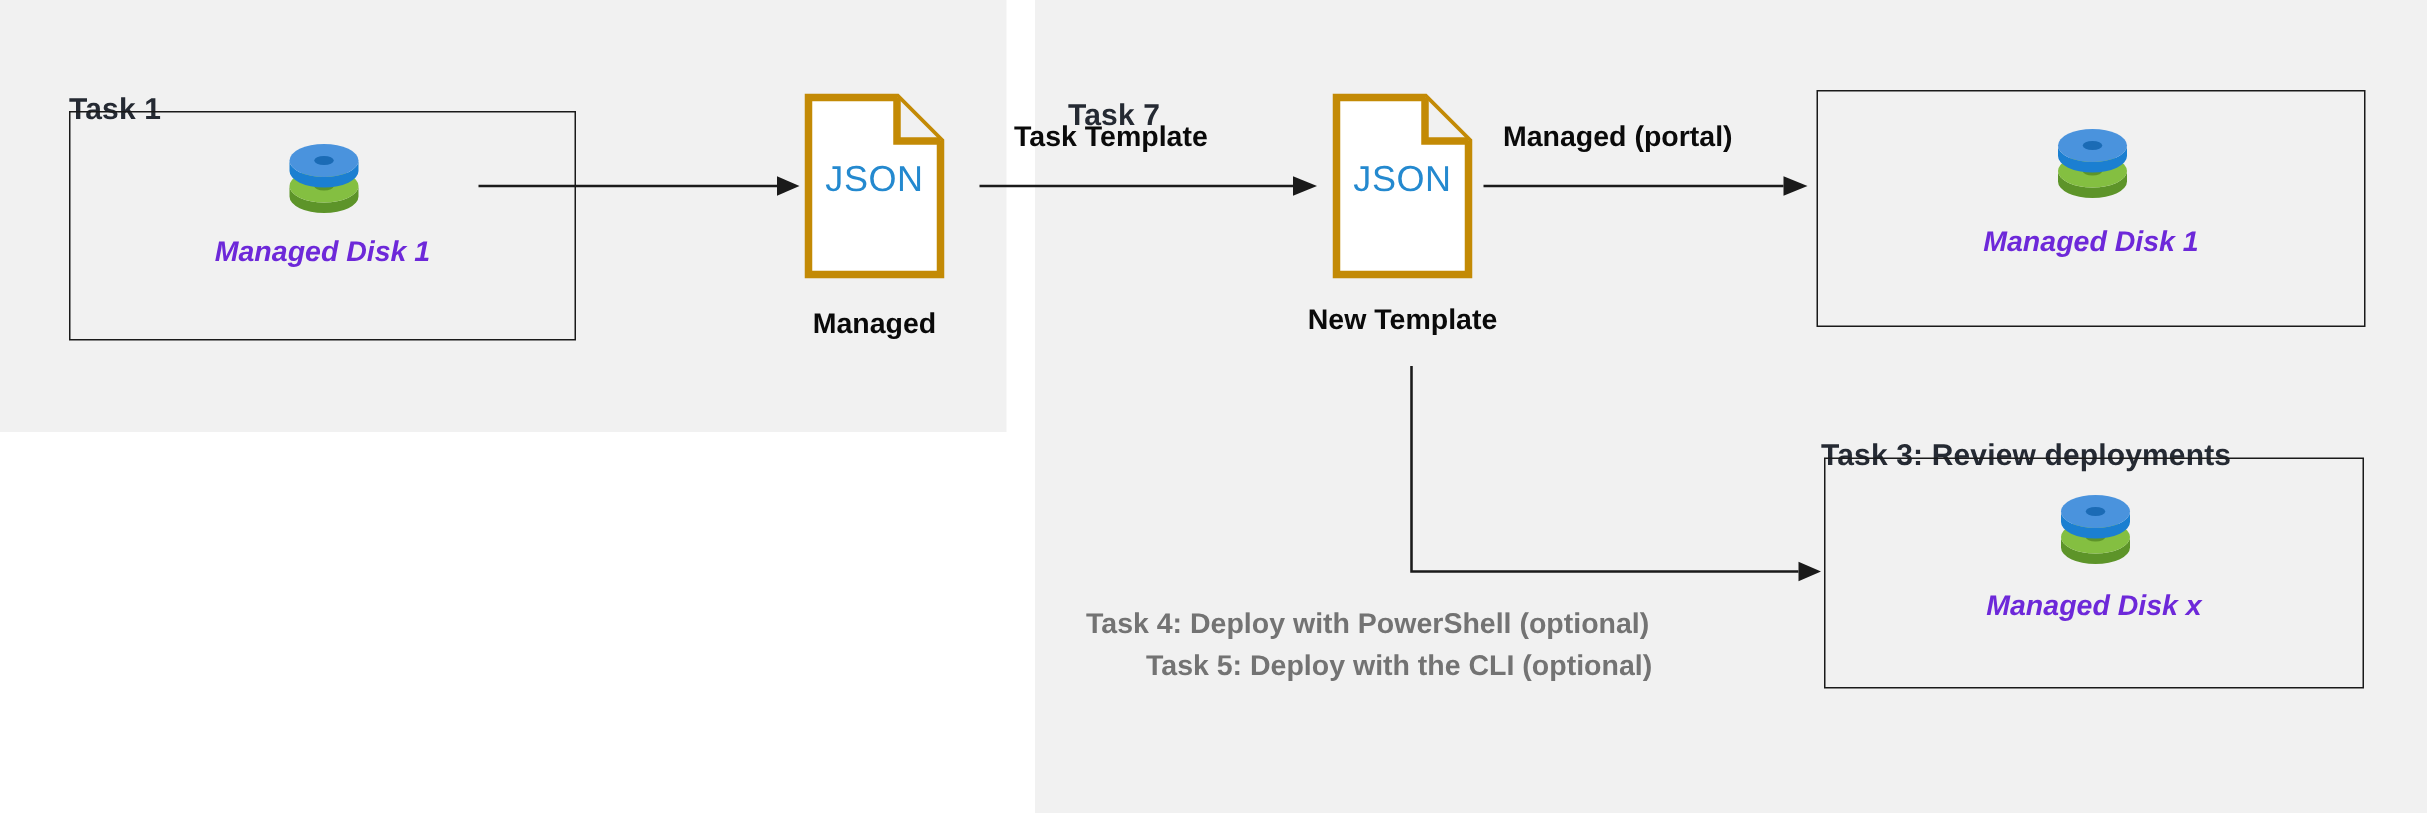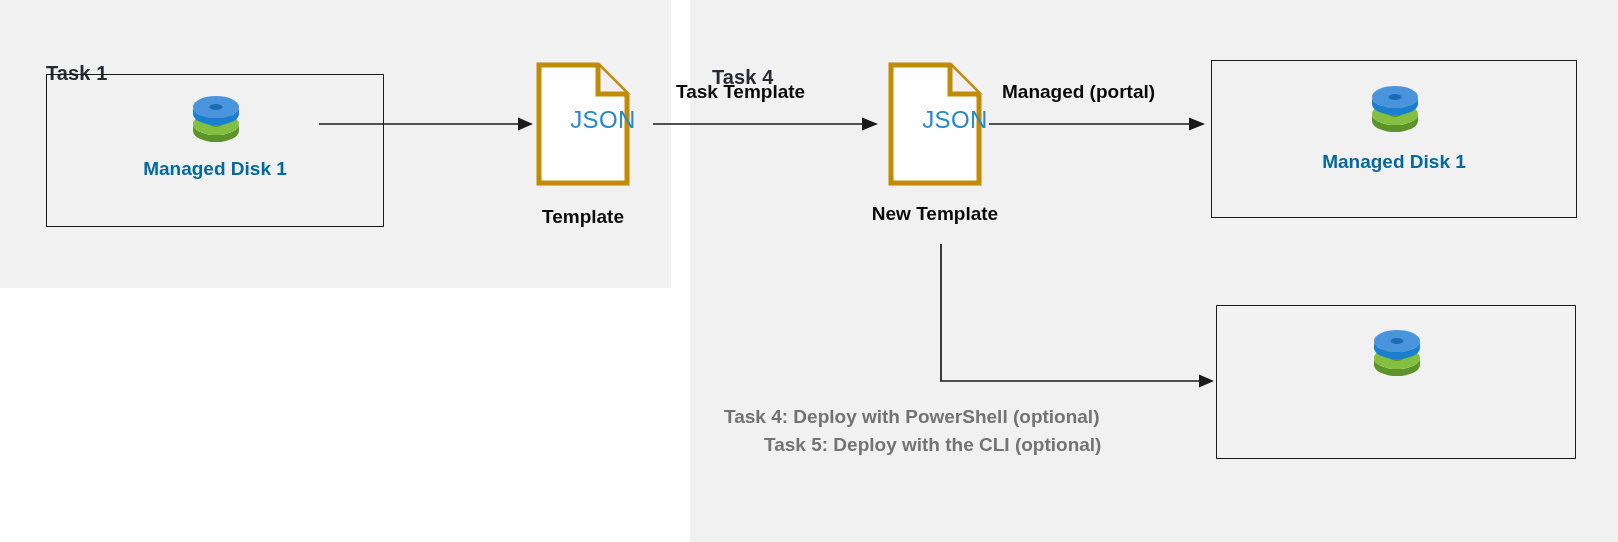--- a/index.html
+++ b/index.html
@@ -51,41 +51,41 @@
   }
   .disk-icon {
     position: absolute;
     width: 56px;
     height: 56px;
   }
   .box-label {
     position: absolute;
     width: 100%;
     text-align: center;
-    color: #0369a1;
-    font-weight: bold;
-    font-size: 19px;
-    white-space: nowrap;
+    color: #6d28d9;
+    font-weight: bold;
+    font-size: 19px;
+    white-space: nowrap;
+    font-style: italic;
   }
   .json-file {
     position: absolute;
     width: 94px;
     height: 124px;
   }
   .json-text {
     position: absolute;
     left: 0;
     top: 44px;
     width: 100%;
     text-align: center;
     color: #2489cf;
     font-size: 24px;
     font-weight: normal;
     letter-spacing: 0.4px;
-    margin-left: 20px;
   }
   .caption {
     position: absolute;
     text-align: center;
     color: #0a0a0a;
     font-weight: bold;
     font-size: 19px;
     white-space: nowrap;
   }
   .arrow-label {
@@ -146,23 +146,23 @@
     <polygon class="arrow-head" points="200,7.5 215,14 200,20.5"></polygon>
   </svg>
 
   <div class="json-file" style="left:536px; top:62px;">
     <svg viewBox="0 0 94 124" width="94" height="124" aria-hidden="true">
       <path d="M3,3 H62 L91,32 V121 H3 Z" fill="#ffffff" stroke="#c38a05" stroke-width="5" stroke-linejoin="miter"></path>
       <path d="M62,3 L62,32 L91,32" fill="#f1f1f1" stroke="#c38a05" stroke-width="5" stroke-linejoin="miter"></path>
     </svg>
     <div class="json-text">JSON</div>
   </div>
-  <div class="caption" style="left:486px; top:206px; width:194px;">Template</div>
-
-  <div class="section-title" style="left:712px; top:20px;">Task 4</div>
+  <div class="caption" style="left:486px; top:206px; width:194px;">Managed</div>
+
+  <div class="section-title" style="left:712px; top:20px;">Task 7</div>
 
   <div class="arrow-label" style="left:676px; top:81px;">Task Template</div>
   <svg class="connector" style="left:652px; top:110px;" width="240" height="30">
     <path class="conn-path" d="M1,14 L210,14"></path>
     <polygon class="arrow-head" points="210,7.5 226,14 210,20.5"></polygon>
   </svg>
 
   <div class="json-file" style="left:888px; top:62px;">
     <svg viewBox="0 0 94 124" width="94" height="124" aria-hidden="true">
       <path d="M3,3 H62 L91,32 V121 H3 Z" fill="#ffffff" stroke="#c38a05" stroke-width="5" stroke-linejoin="miter"></path>
@@ -185,35 +185,37 @@
         <ellipse cx="28" cy="29" rx="23" ry="11" fill="#84bf41"></ellipse>
         <ellipse cx="28" cy="29" rx="6.5" ry="3" fill="#5d9429"></ellipse>
         <path d="M5 19 a23 11 0 0 0 46 0 v-7 a23 11 0 0 1 -46 0 z" fill="#1b7fd1"></path>
         <ellipse cx="28" cy="12" rx="23" ry="11" fill="#4a93dd"></ellipse>
         <ellipse cx="28" cy="12" rx="6.5" ry="3" fill="#1b6bb5"></ellipse>
       </svg>
     </div>
     <div class="box-label" style="left:0; top:90px;">Managed Disk 1</div>
   </div>
 
+  <div class="section-title" style="left:1214px; top:247px;">Task 3: Review deployments</div>
 
   <svg class="connector" style="left:930px; top:238px;" width="300" height="160">
     <path class="conn-path" d="M11,6 L11,143 L269,143"></path>
     <polygon class="arrow-head" points="269,136.5 284,143 269,149.5"></polygon>
   </svg>
 
   <div class="note-line" style="left:724px; top:406px;">Task 4: Deploy with PowerShell (optional)</div>
   <div class="note-line" style="left:764px; top:434px;">Task 5: Deploy with the CLI (optional)</div>
 
   <div class="resource-box" style="left:1216px; top:305px; width:360px; height:154px;">
     <div class="disk-icon" style="left:152px; top:23px;">
       <svg viewBox="0 0 56 56" width="56" height="56" aria-hidden="true">
         <path d="M5 36 a23 11 0 0 0 46 0 v-7 a23 11 0 0 1 -46 0 z" fill="#5d9429"></path>
         <ellipse cx="28" cy="29" rx="23" ry="11" fill="#84bf41"></ellipse>
         <ellipse cx="28" cy="29" rx="6.5" ry="3" fill="#5d9429"></ellipse>
         <path d="M5 19 a23 11 0 0 0 46 0 v-7 a23 11 0 0 1 -46 0 z" fill="#1b7fd1"></path>
         <ellipse cx="28" cy="12" rx="23" ry="11" fill="#4a93dd"></ellipse>
         <ellipse cx="28" cy="12" rx="6.5" ry="3" fill="#1b6bb5"></ellipse>
       </svg>
     </div>
+    <div class="box-label" style="left:0; top:88px;">Managed Disk x</div>
   </div>
 
 </div>
 
 </body></html>

